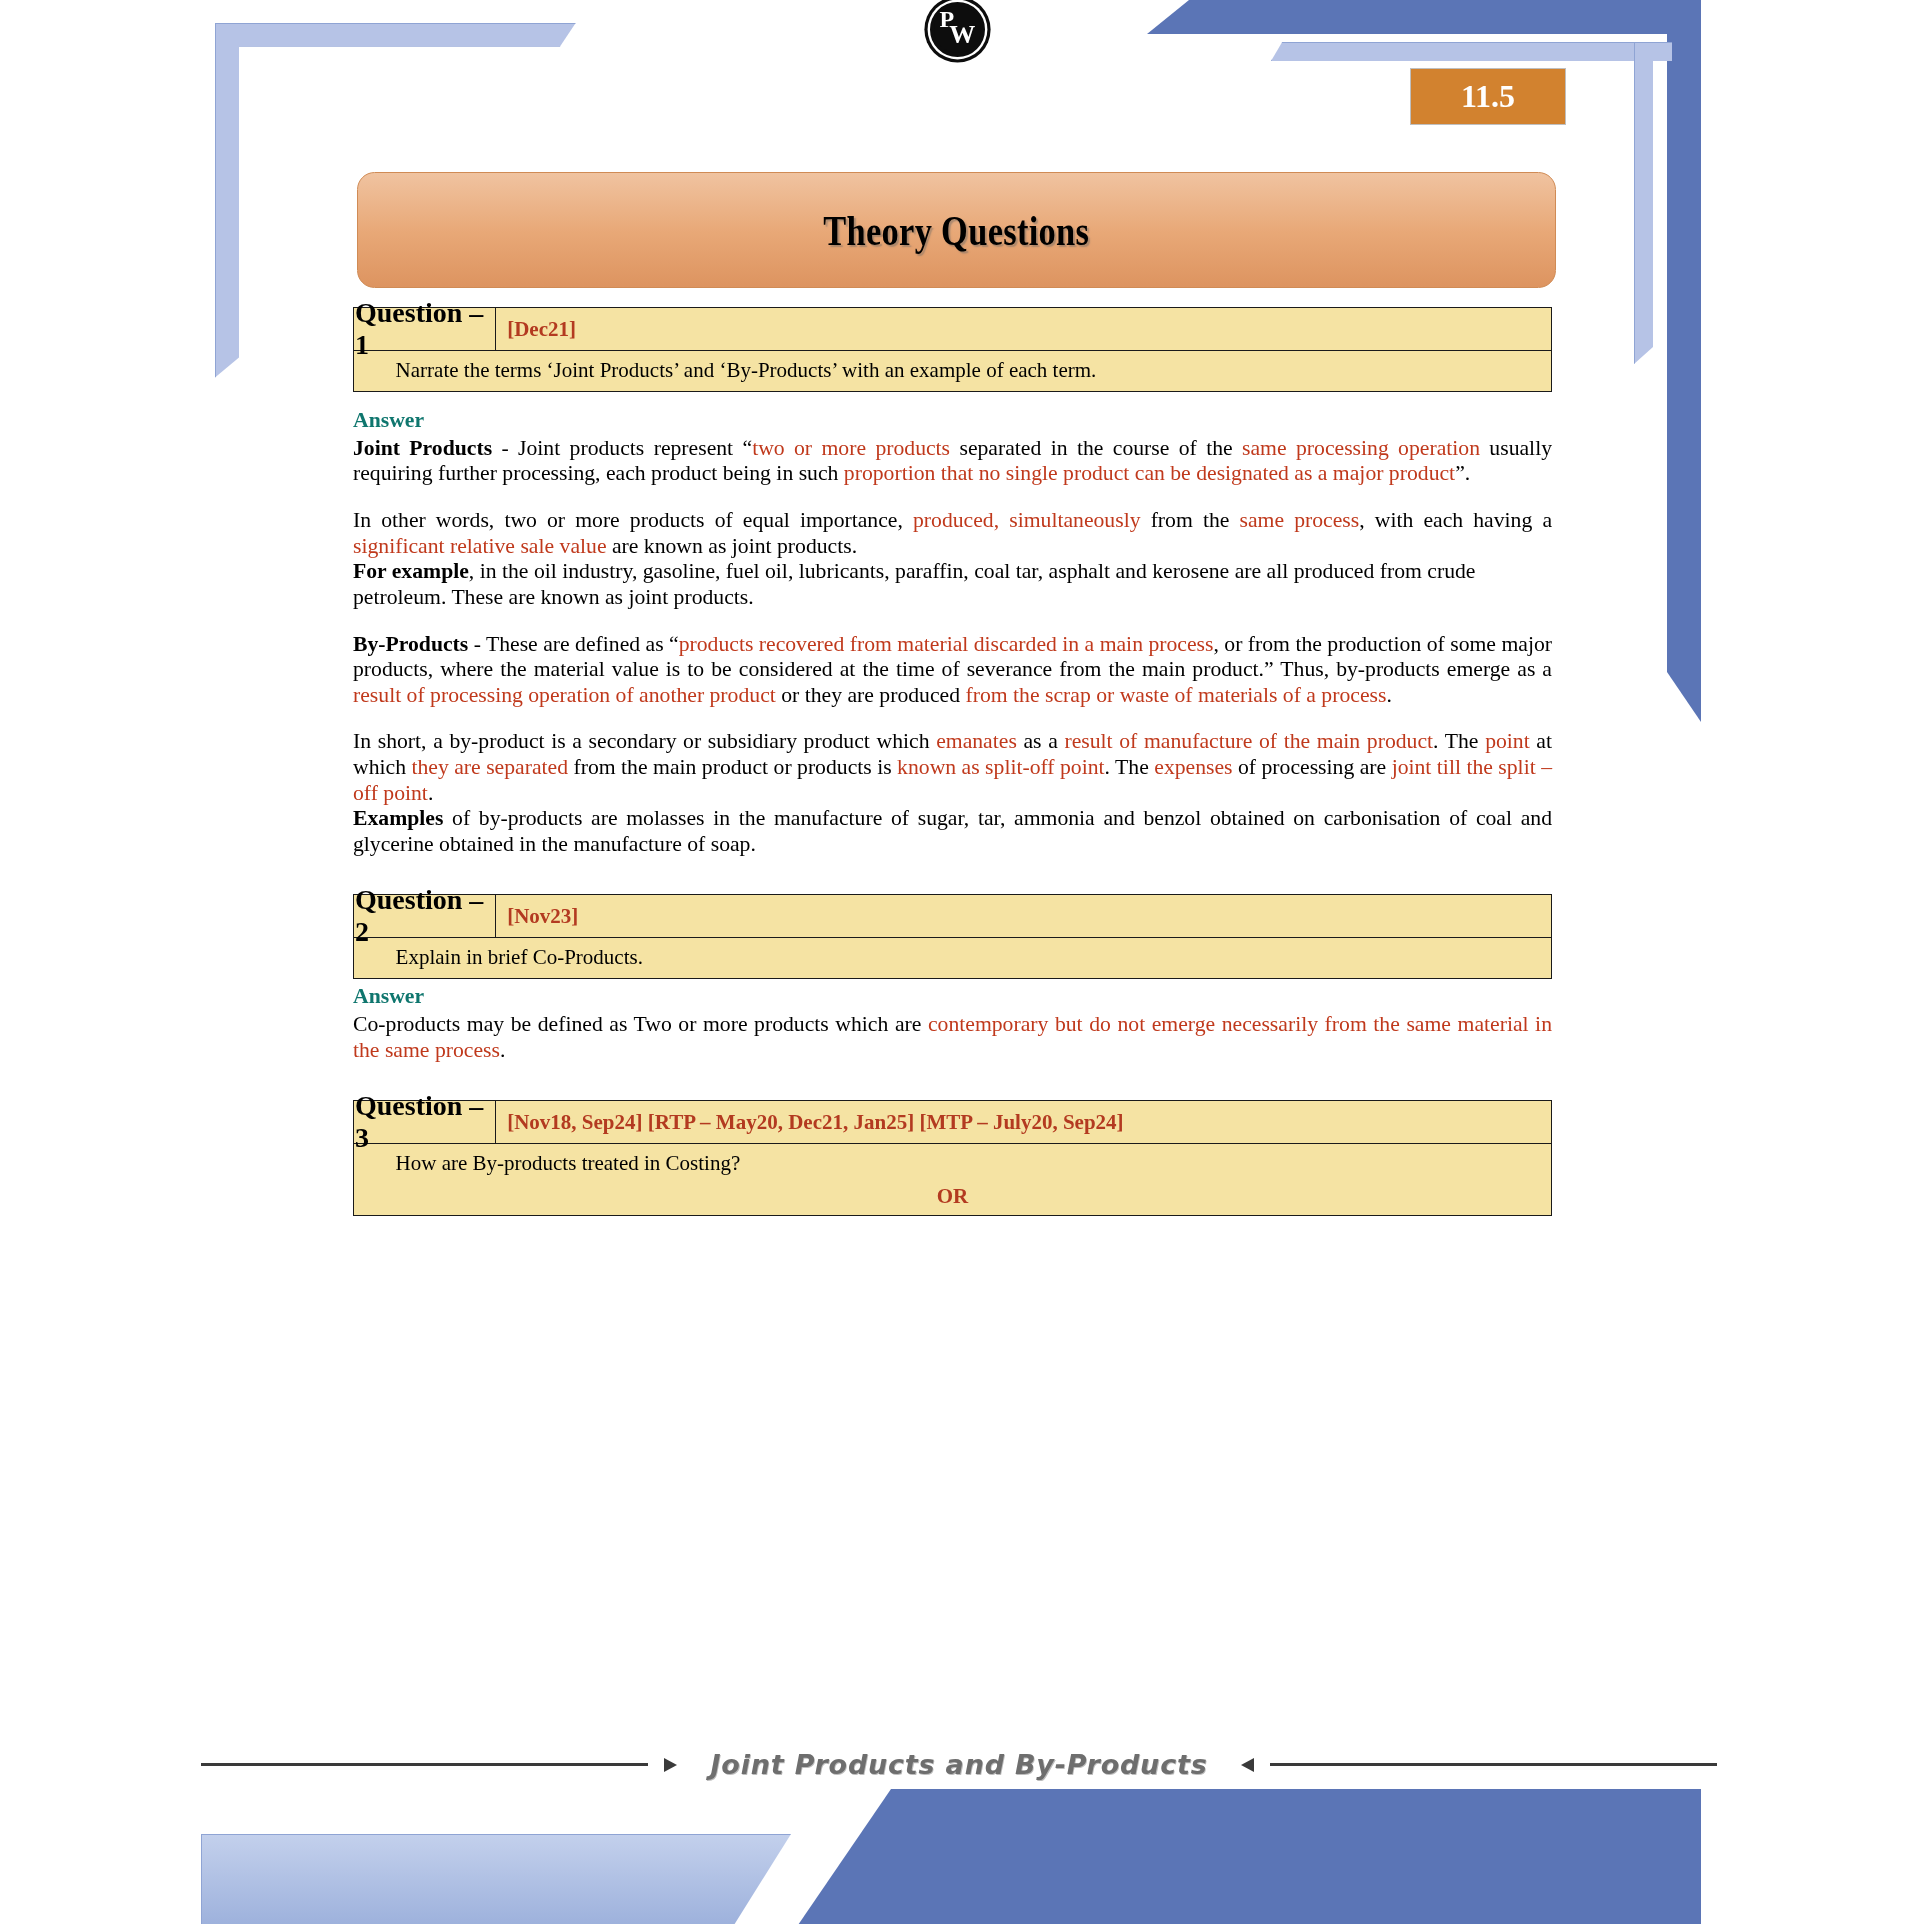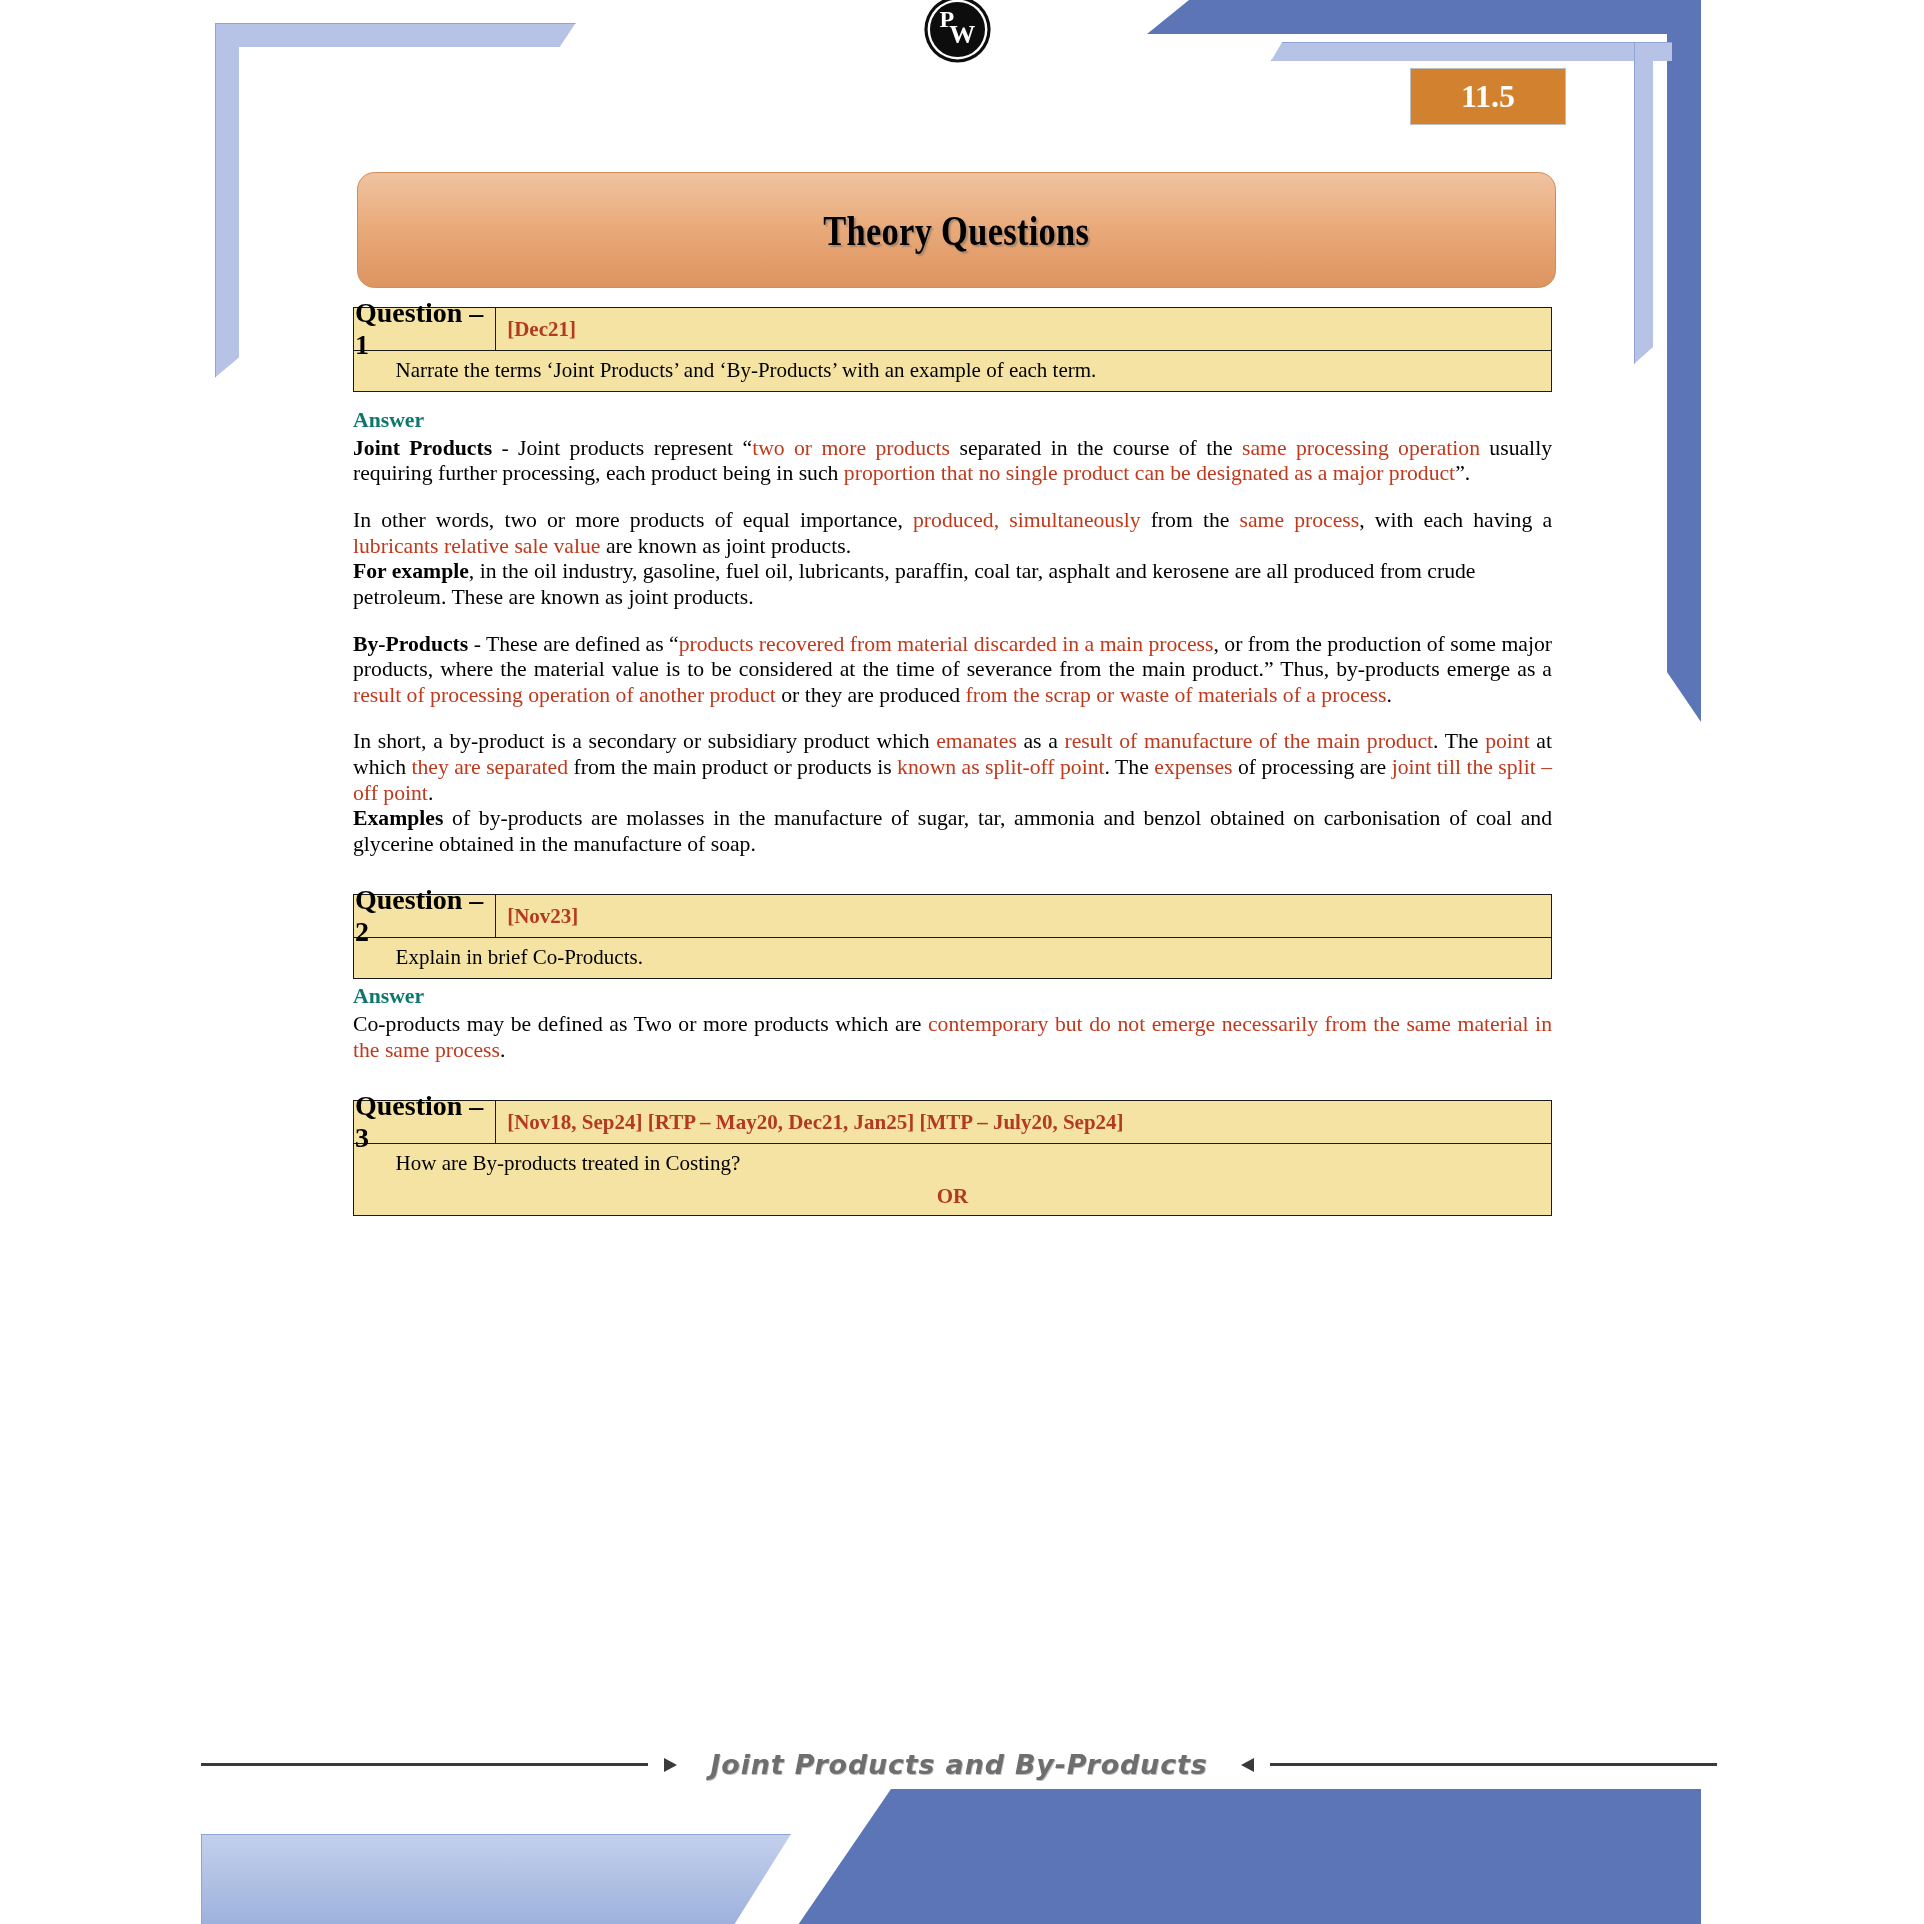--- a/index.html
+++ b/index.html
@@ -259,21 +259,21 @@
       <div class="qnum">Question – 1</div>
       <div class="qref">[Dec21]</div>
     </div>
     <div class="qbox-body">Narrate the terms ‘Joint Products’ and ‘By-Products’ with an example of each term.</div>
   </div>
 
   <div class="ans-label">Answer</div>
 
   <p class="body just"><span class="b">Joint Products</span><span> - Joint products represent “</span><span class="r">two or more products</span><span> separated in the course of the </span><span class="r">same processing operation</span><span> usually requiring further processing, each product being in such </span><span class="r">proportion that no single product can be designated as a major product</span><span>”.</span></p>
 
-  <p class="body just gap"><span>In other words, two or more products of equal importance, </span><span class="r">produced, simultaneously</span><span> from the </span><span class="r">same process</span><span>, with each having a </span><span class="r">lubricants relative sale value</span><span> are known as joint products.</span></p>
+  <p class="body just gap"><span>In other words, two or more products of equal importance, </span><span class="r">produced, simultaneously</span><span> from the </span><span class="r">same process</span><span>, with each having a </span><span class="r">significant relative sale value</span><span> are known as joint products.</span></p>
 
   <p class="body"><span class="b">For example</span><span>, in the oil industry, gasoline, fuel oil, lubricants, paraffin, coal tar, asphalt and kerosene are all produced from crude petroleum. These are known as joint products.</span></p>
 
   <p class="body just gap"><span class="b">By-Products</span><span> - These are defined as “</span><span class="r">products recovered from material discarded in a main process</span><span>, or from the production of some major products, where the material value is to be considered at the time of severance from the main product.” Thus, by-products emerge as a </span><span class="r">result of processing operation of another product</span><span> or they are produced </span><span class="r">from the scrap or waste of materials of a process</span><span>.</span></p>
 
   <p class="body just gap"><span>In short, a by-product is a secondary or subsidiary product which </span><span class="r">emanates</span><span> as a </span><span class="r">result of manufacture of the main product</span><span>. The </span><span class="r">point</span><span> at which </span><span class="r">they are separated</span><span> from the main product or products is </span><span class="r">known as split-off point</span><span>. The </span><span class="r">expenses</span><span> of processing are </span><span class="r">joint till the split –off point</span><span>.</span></p>
 
   <p class="body just"><span class="b">Examples</span><span> of by-products are molasses in the manufacture of sugar, tar, ammonia and benzol obtained on carbonisation of coal and glycerine obtained in the manufacture of soap.</span></p>
 
   <div class="qbox" style="margin-top:37px;">

